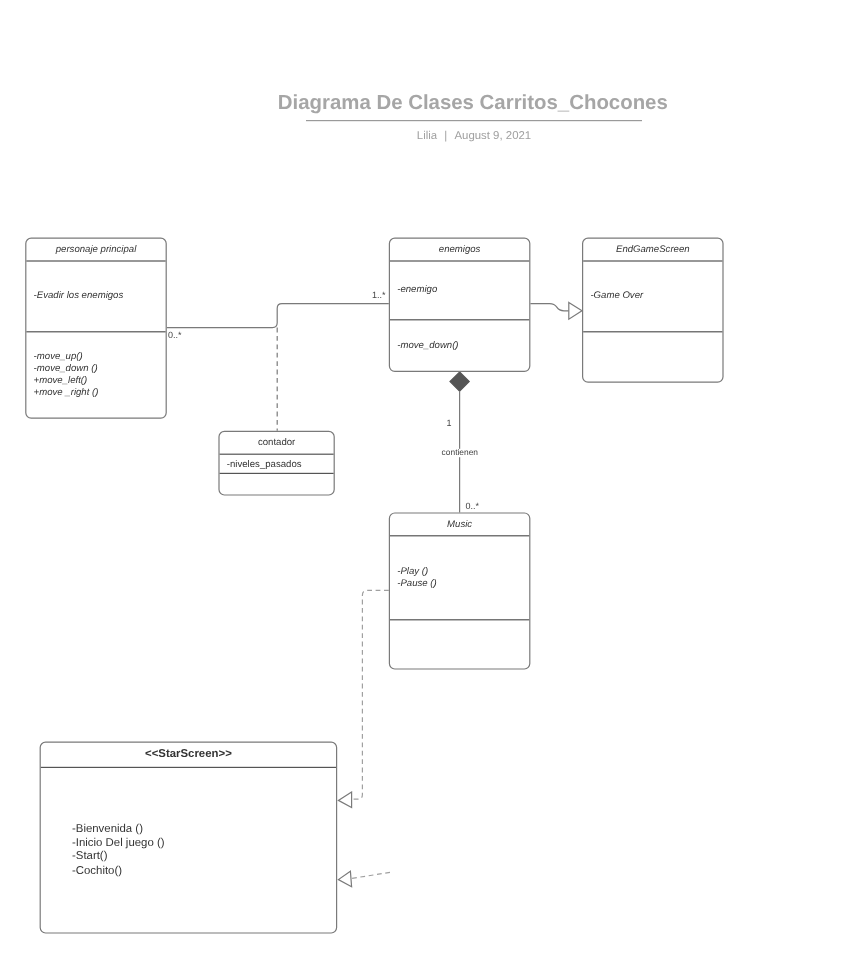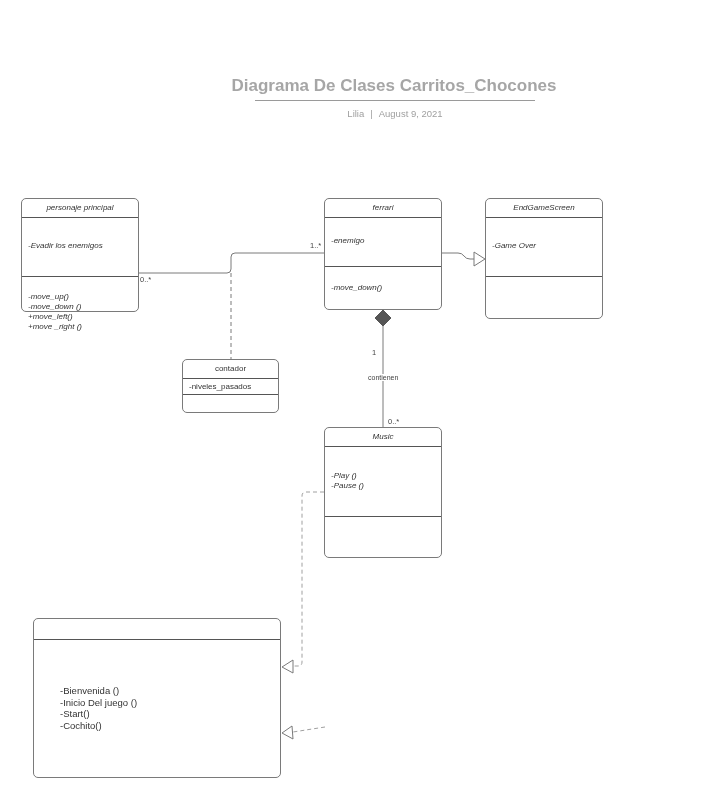--- a/index.html
+++ b/index.html
@@ -45,33 +45,33 @@
   <path d="M325 727 L293 732" fill="none" stroke="#a0a0a0" stroke-width="1" stroke-dasharray="4,3"></path>
   <polygon points="292,726 282,733 293,739" fill="#ffffff" stroke="#7a7a7a" stroke-width="1"></polygon>
 </svg>
 
 <div class="lbl" style="left:140px; top:275px;">0..*</div>
 <div class="lbl" style="left:310px; top:241px;">1..*</div>
 <div class="lbl" style="left:372px; top:348px;">1</div>
 <div class="lbl" style="left:368px; top:374px; font-size:7px; background:#fff;">contienen</div>
 <div class="lbl" style="left:388px; top:417px;">0..*</div>
 
-<div class="cls" style="left:21px; top:198px; width:118px; height:114px;">
+<div class="cls" style="left:21px; top:198px; width:118px; height:151px;">
   <div class="hdr" style="top:4px;">personaje principal</div>
   <div class="hline" style="top:18px;"></div>
   <div class="txt" style="top:42px;">-Evadir los enemigos</div>
   <div class="hline" style="top:77px;"></div>
   <div class="txt" style="top:93px;">-move_up()</div>
   <div class="txt" style="top:103px;">-move_down ()</div>
   <div class="txt" style="top:113px;">+move_left()</div>
   <div class="txt" style="top:123px;">+move _right ()</div>
 </div>
 
 <div class="cls" style="left:324px; top:198px; width:118px; height:112px;">
-  <div class="hdr" style="top:4px;">ferrari</div>
+  <div class="hdr" style="top:4px;">enemigos</div>
   <div class="hline" style="top:18px;"></div>
   <div class="txt" style="top:37px;">-enemigo</div>
   <div class="hline" style="top:67px;"></div>
   <div class="txt" style="top:84px;text-align:right;">-move_down()</div>
 </div>
 
 <div class="cls" style="left:485px; top:198px; width:118px; height:121px;">
   <div class="hdr" style="top:4px;">EndGameScreen</div>
   <div class="hline" style="top:18px;"></div>
   <div class="txt" style="top:42px;">-Game Over</div>
@@ -87,18 +87,19 @@
 
 <div class="cls" style="left:324px; top:427px; width:118px; height:131px;">
   <div class="hdr" style="top:4px;">Music</div>
   <div class="hline" style="top:18px;"></div>
   <div class="txt" style="top:43px;">-Play ()</div>
   <div class="txt" style="top:53px;">-Pause ()</div>
   <div class="hline" style="top:88px;"></div>
 </div>
 
 <div class="cls star" style="left:33px; top:618px; width:248px; height:160px;">
+  <div class="hdr" style="top:4px;">&lt;&lt;StarScreen&gt;&gt;</div>
   <div class="hline" style="top:20px;"></div>
   <div class="txt" style="top:66px;">-Bienvenida ()</div>
   <div class="txt" style="top:78px;">-Inicio Del juego ()</div>
   <div class="txt" style="top:89px;">-Start()</div>
   <div class="txt" style="top:101px;">-Cochito()</div>
 </div>
 
 </body></html>

